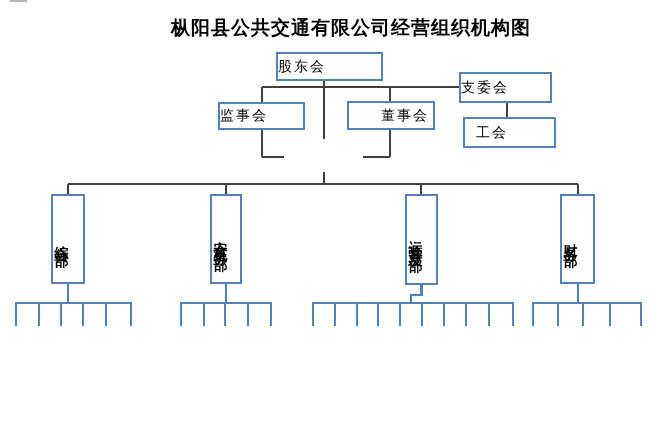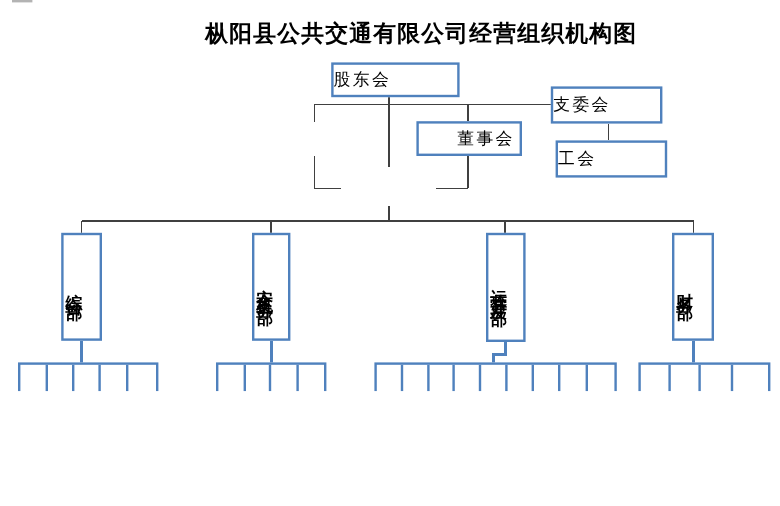--- a/index.html
+++ b/index.html
@@ -68,26 +68,29 @@
   </svg>
 
   <div class="node h" style="left:276px;top:52px;width:107px;height:29px;">
       <span>股东会</span>
     </div>
 
   <div class="node h" style="left:444px;top:72px;width:93px;height:31px;margin-left:15px;">
       <span>支委会</span>
     </div>
 
+  <div class="node h" style="left:218px;top:102px;width:87px;height:28px;">
+      <span>监事会</span>
+    </div>
 
   <div class="node h" style="left:347px;top:101px;width:88px;height:29px;padding-left:32px;">
       <span>董事会</span>
     </div>
 
-  <div class="node h" style="left:463px;top:117px;width:93px;height:31px;">
+  <div class="node h" style="left:463px;top:117px;width:93px;height:31px;padding-left:11px;">
       <span>工会</span>
     </div>
 
 
   <div class="node dept" style="left:51px;top:194px;width:34px;height:90px;">
       <span class="vtext">综合部</span>
     </div>
 
   <div class="node dept" style="left:210px;top:194px;width:32px;height:90px;">
       <span class="vtext">安全机务部</span>

